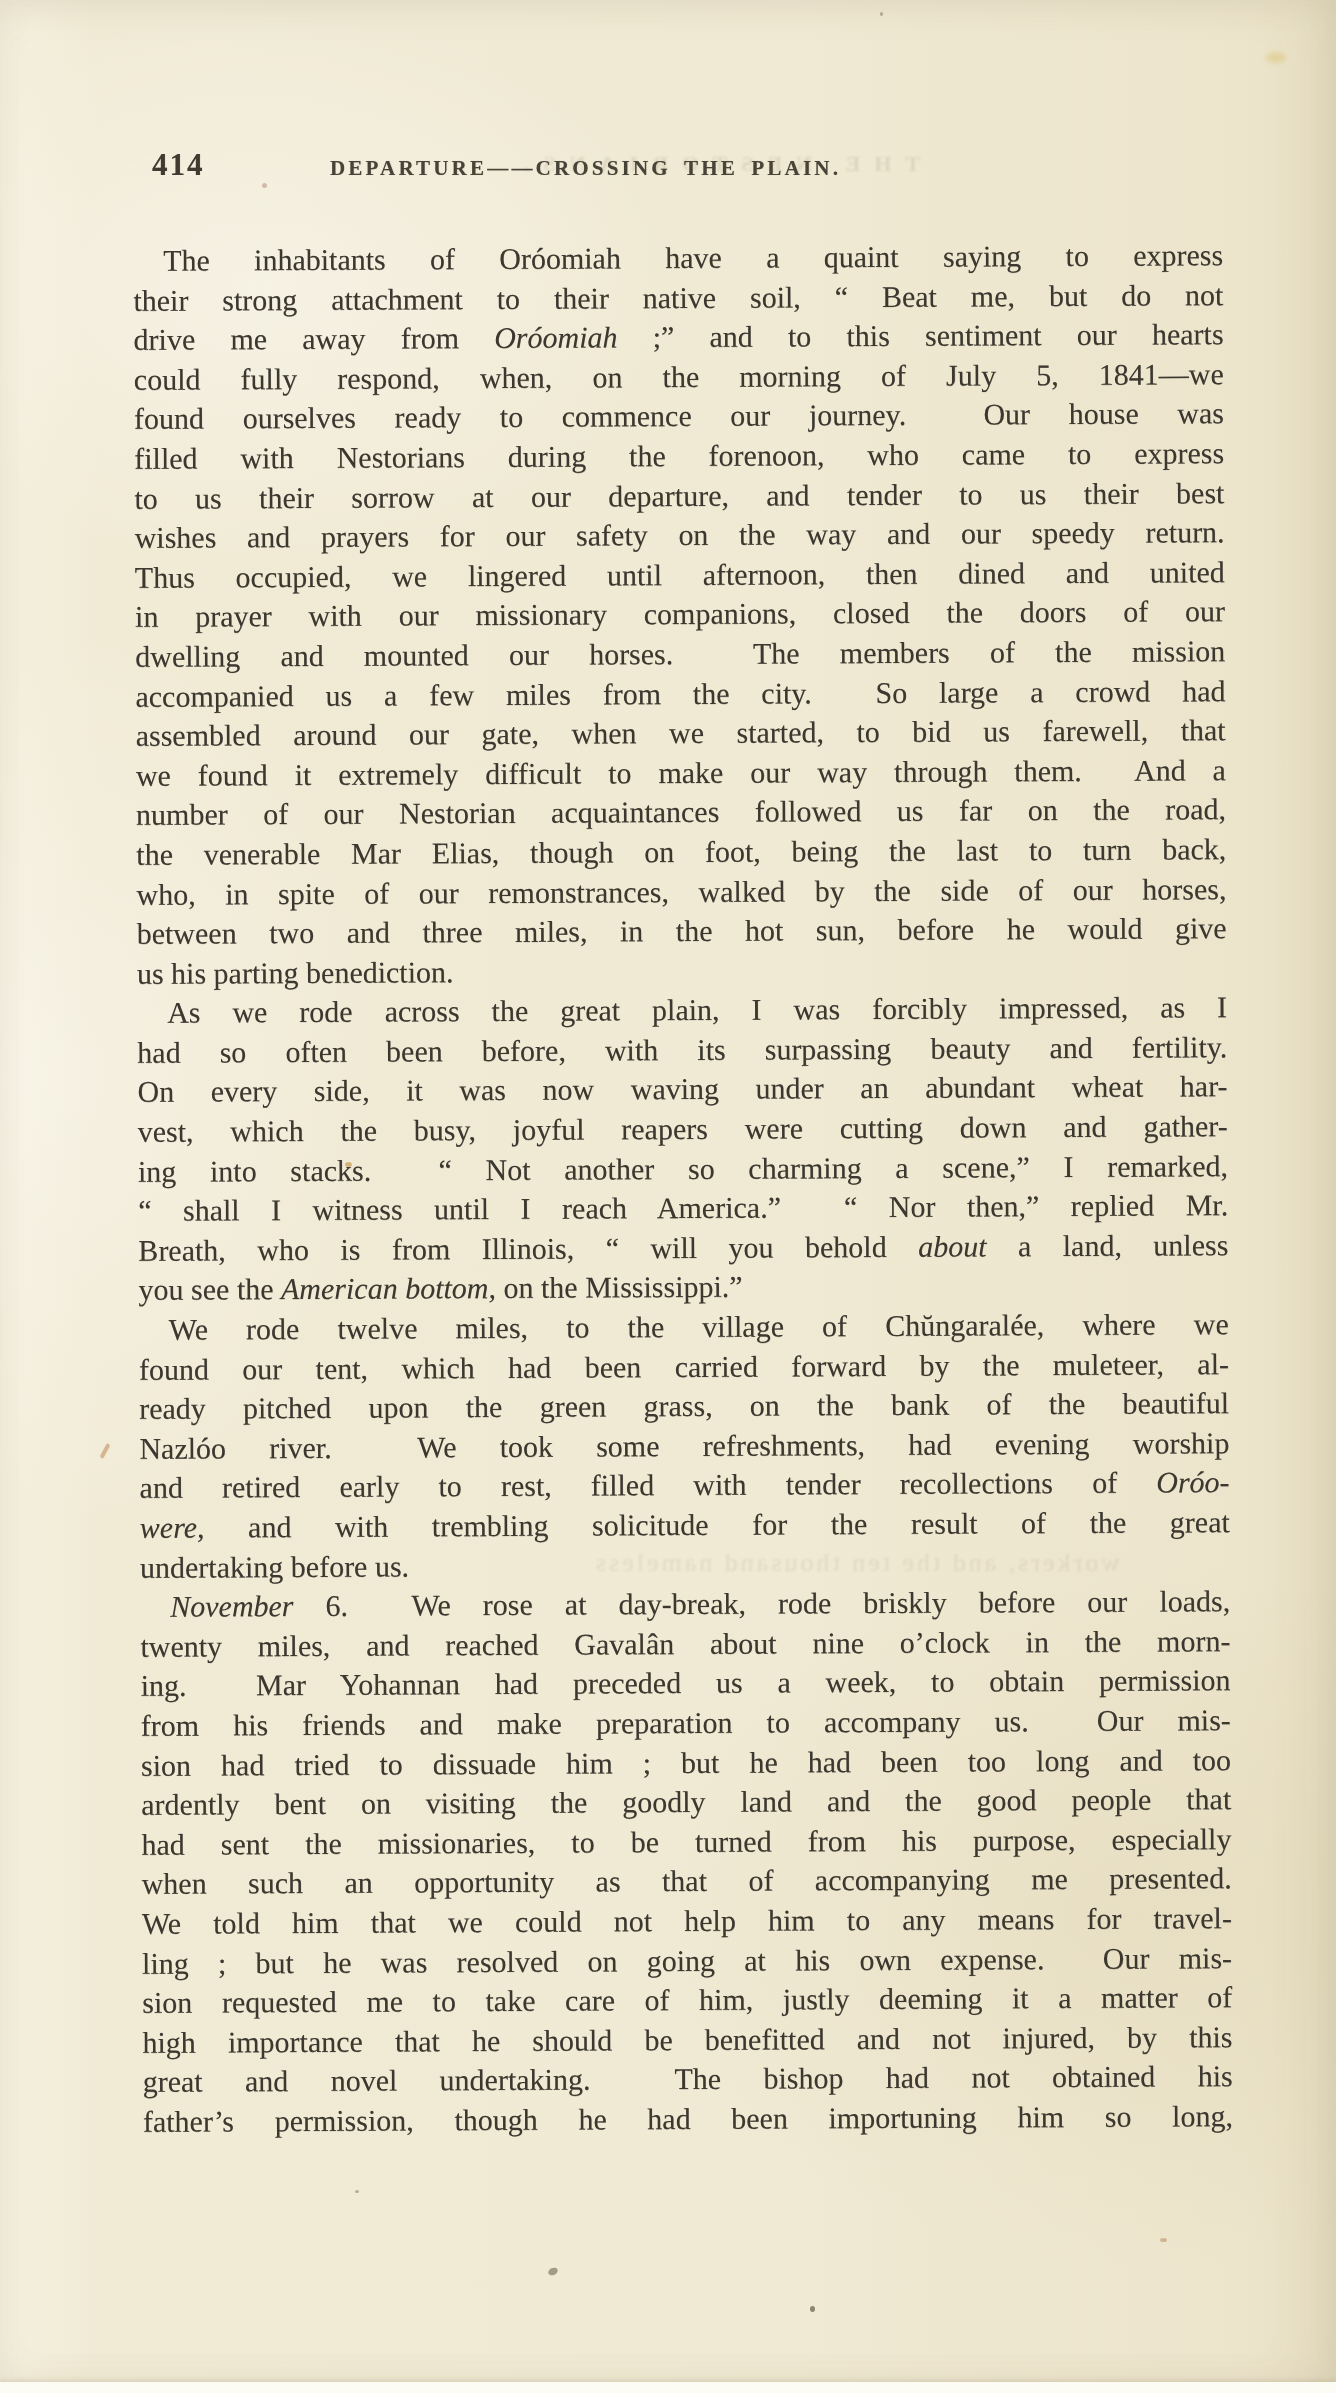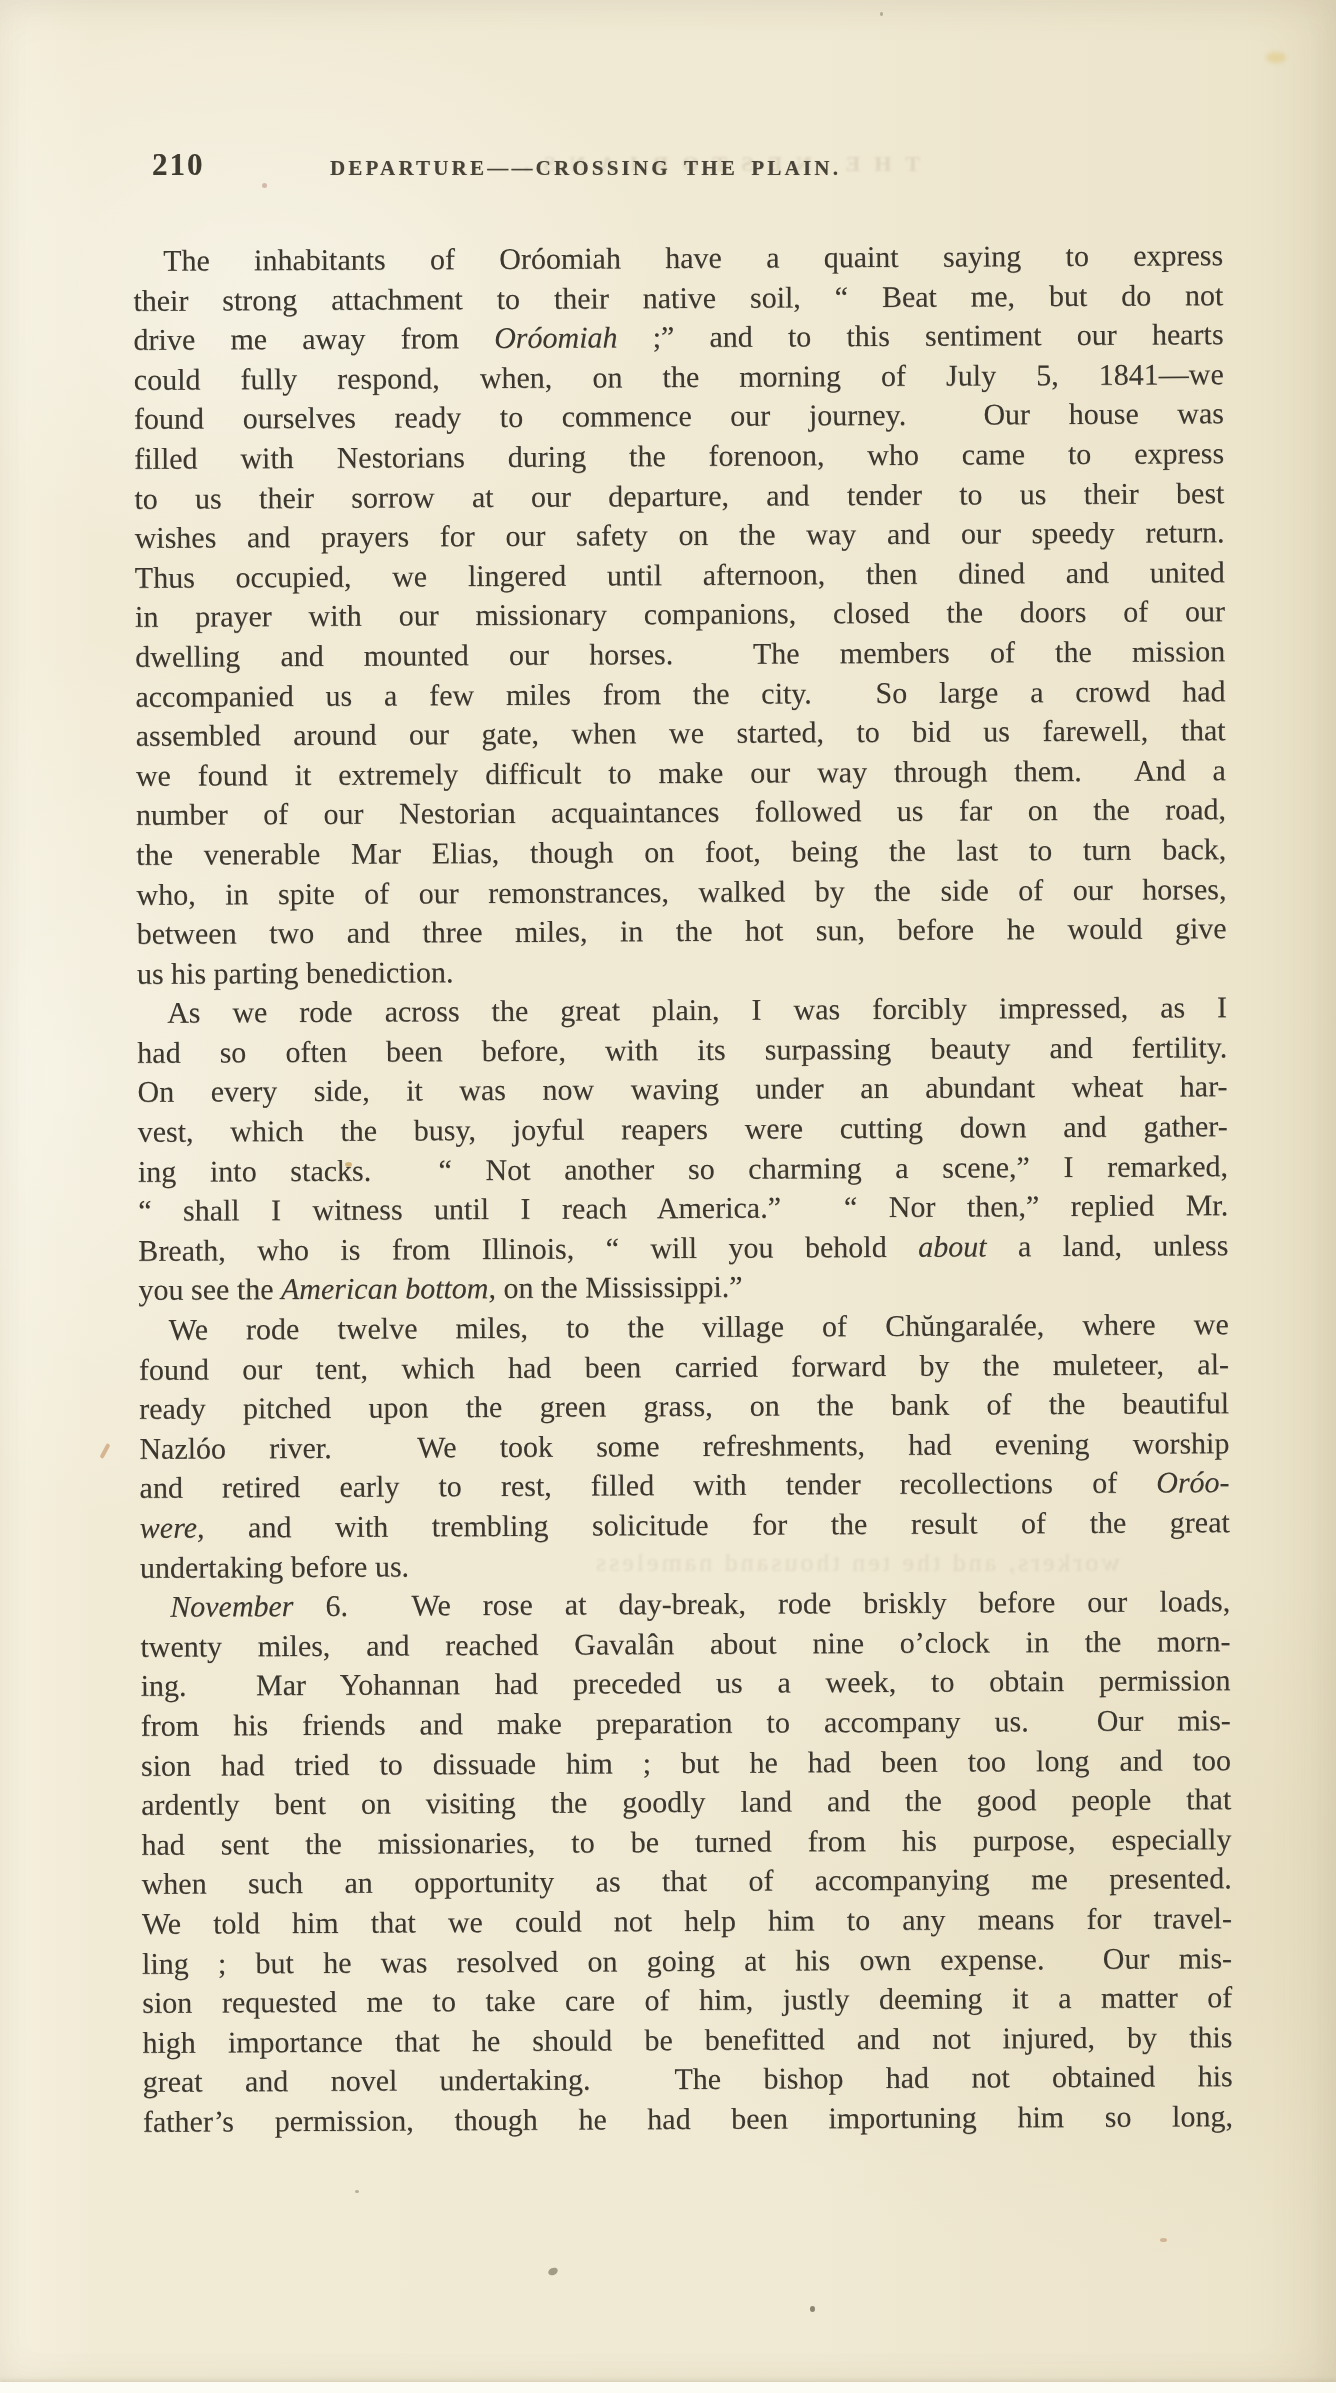--- a/index.html
+++ b/index.html
@@ -53,21 +53,21 @@
   }
 </style>
 </head>
 <body>
 
 <div class="page">
 
   <div class="ghost ghost-head">THE NESTORIANS.</div>
   <div class="ghost ghost-body">workers, and the ten thousand nameless</div>
 
-  <div class="page-number">210</div>
+  <div class="page-number">414</div>
   <div class="running-head">DEPARTURE——CROSSING THE PLAIN.</div>
 
   <div class="text-block">
       <div>
         <div class="line indent"><span>The inhabitants of Oróomiah have a quaint saying to express</span></div>
         <div class="line"><span>their strong attachment to their native soil, “&nbsp;Beat me, but do not</span></div>
         <div class="line"><span>drive me away from </span><span class="it">Oróomiah</span><span>&nbsp;;” and to this sentiment our hearts</span></div>
         <div class="line"><span>could fully respond, when, on the morning of July 5, 1841—we</span></div>
         <div class="line"><span>found ourselves ready to commence our journey.&nbsp; Our house was</span></div>
         <div class="line"><span>filled with Nestorians during the forenoon, who came to express</span></div>

